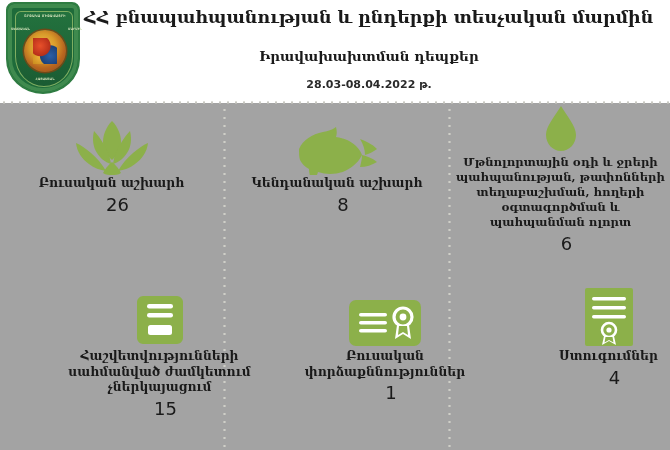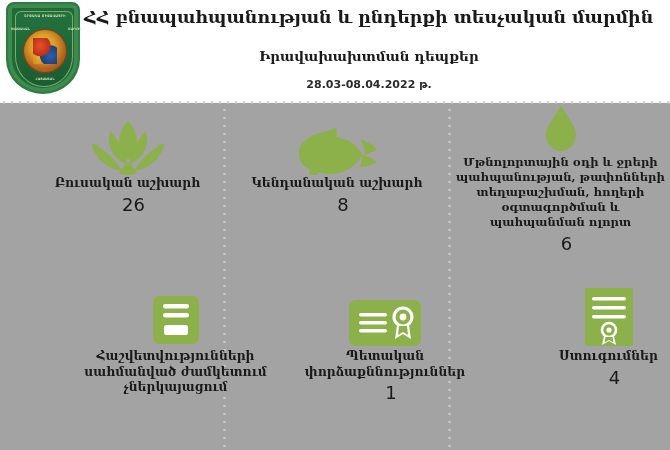--- a/index.html
+++ b/index.html
@@ -152,21 +152,21 @@
     position: absolute;
     left: 0; top: 103px;
     width: 670px; height: 347px;
   }
   .cell {
     position: absolute;
     text-align: center;
   }
   .cell-r1 { top: 0; height: 183px; }
   .cell-r2 { top: 183px; height: 164px; margin-left: 48px; }
-  .col-1 { left: 16px; width: 223px; }
+  .col-1 { left: 0; width: 223px; }
   .col-2 { left: 226px; width: 222px; }
   .col-3 { left: 451px; width: 219px; }
 
   .icon-wrap {
     display: flex;
     align-items: flex-end;
     justify-content: center;
     width: 100%;
   }
   .cell-label {
@@ -265,36 +265,37 @@
     <div class="cell cell-r2 col-1">
       <div class="icon-wrap" style="height:62px;">
         <svg class="svg-icon" width="54" height="56" viewBox="0 0 54 56" aria-hidden="true">
           <path fill="#8CB04A" d="M10 4h34c3 0 6 3 6 6v36c0 3-3 6-6 6H10c-3 0-6-3-6-6V10c0-3 3-6 6-6z"></path>
           <rect x="14" y="12" width="26" height="4.5" rx="2.2" fill="#ffffff"></rect>
           <rect x="14" y="21" width="26" height="4.5" rx="2.2" fill="#ffffff"></rect>
           <rect x="15" y="33" width="24" height="10" rx="2.5" fill="#ffffff"></rect>
         </svg>
       </div>
       <div class="cell-label">Հաշվետվությունների սահմանված ժամկետում չներկայացում</div>
+      <div class="cell-value">15</div>
     </div>
 
     <div class="cell cell-r2 col-2">
       <div class="icon-wrap" style="height:62px;">
         <svg class="svg-icon" width="76" height="50" viewBox="0 0 76 50" aria-hidden="true">
           <rect x="2" y="2" width="72" height="46" rx="7" fill="#8CB04A"></rect>
           <rect x="12" y="15" width="28" height="3.6" rx="1.8" fill="#ffffff"></rect>
           <rect x="12" y="23" width="28" height="3.6" rx="1.8" fill="#ffffff"></rect>
           <rect x="12" y="31" width="28" height="3.6" rx="1.8" fill="#ffffff"></rect>
           <circle cx="56" cy="19" r="9" fill="none" stroke="#ffffff" stroke-width="3.2"></circle>
           <circle cx="56" cy="19" r="3.4" fill="#ffffff"></circle>
           <path d="M50 27l-2 14 8-5 8 5-2-14z" fill="#ffffff"></path>
           <path d="M52 28l-1 9 5-3 5 3-1-9z" fill="#8CB04A"></path>
         </svg>
       </div>
-      <div class="cell-label">Պետական փորձաքննություններ</div>
+      <div class="cell-label">Բուսական փորձաքննություններ</div>
       <div class="cell-value">1</div>
     </div>
 
     <div class="cell cell-r2 col-3">
       <div class="icon-wrap" style="height:62px;">
         <svg class="svg-icon" width="54" height="62" viewBox="0 0 54 62" aria-hidden="true">
           <rect x="3" y="2" width="48" height="58" rx="2" fill="#8CB04A"></rect>
           <rect x="10" y="11" width="34" height="3.4" rx="1.7" fill="#ffffff"></rect>
           <rect x="10" y="20" width="34" height="3.4" rx="1.7" fill="#ffffff"></rect>
           <rect x="10" y="29" width="34" height="3.4" rx="1.7" fill="#ffffff"></rect>

